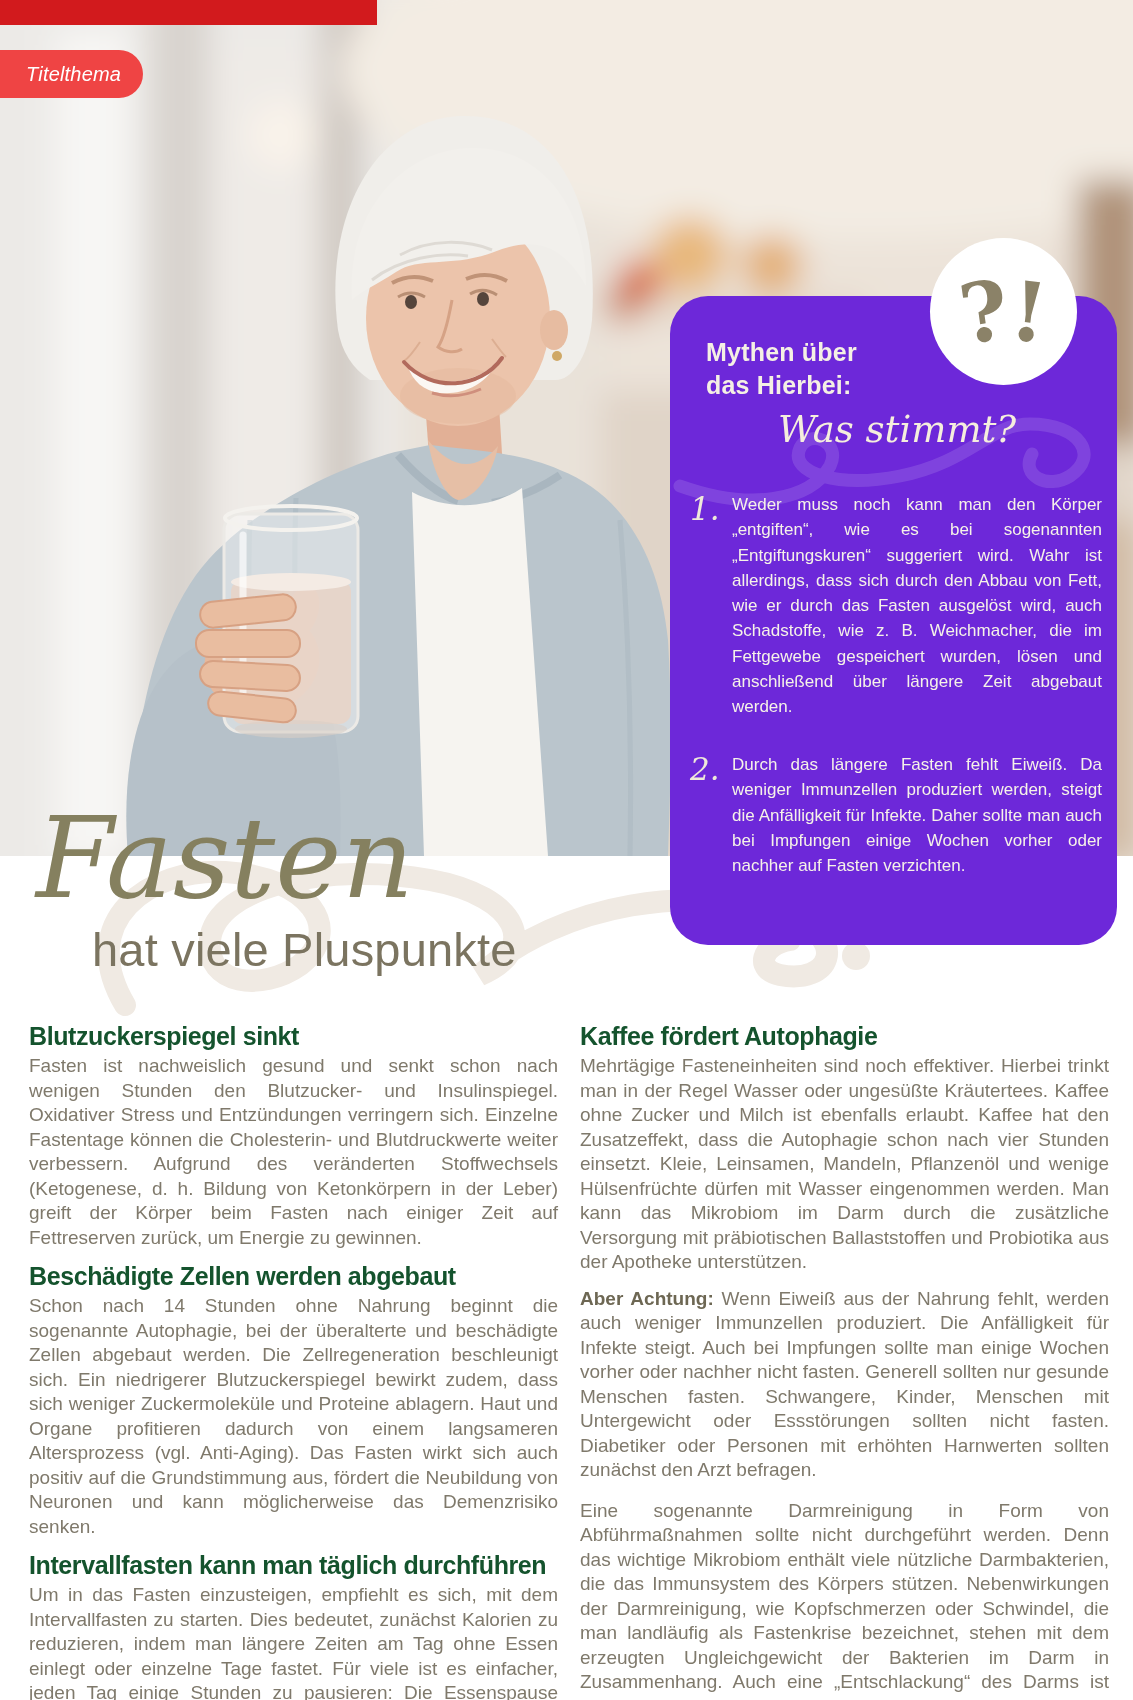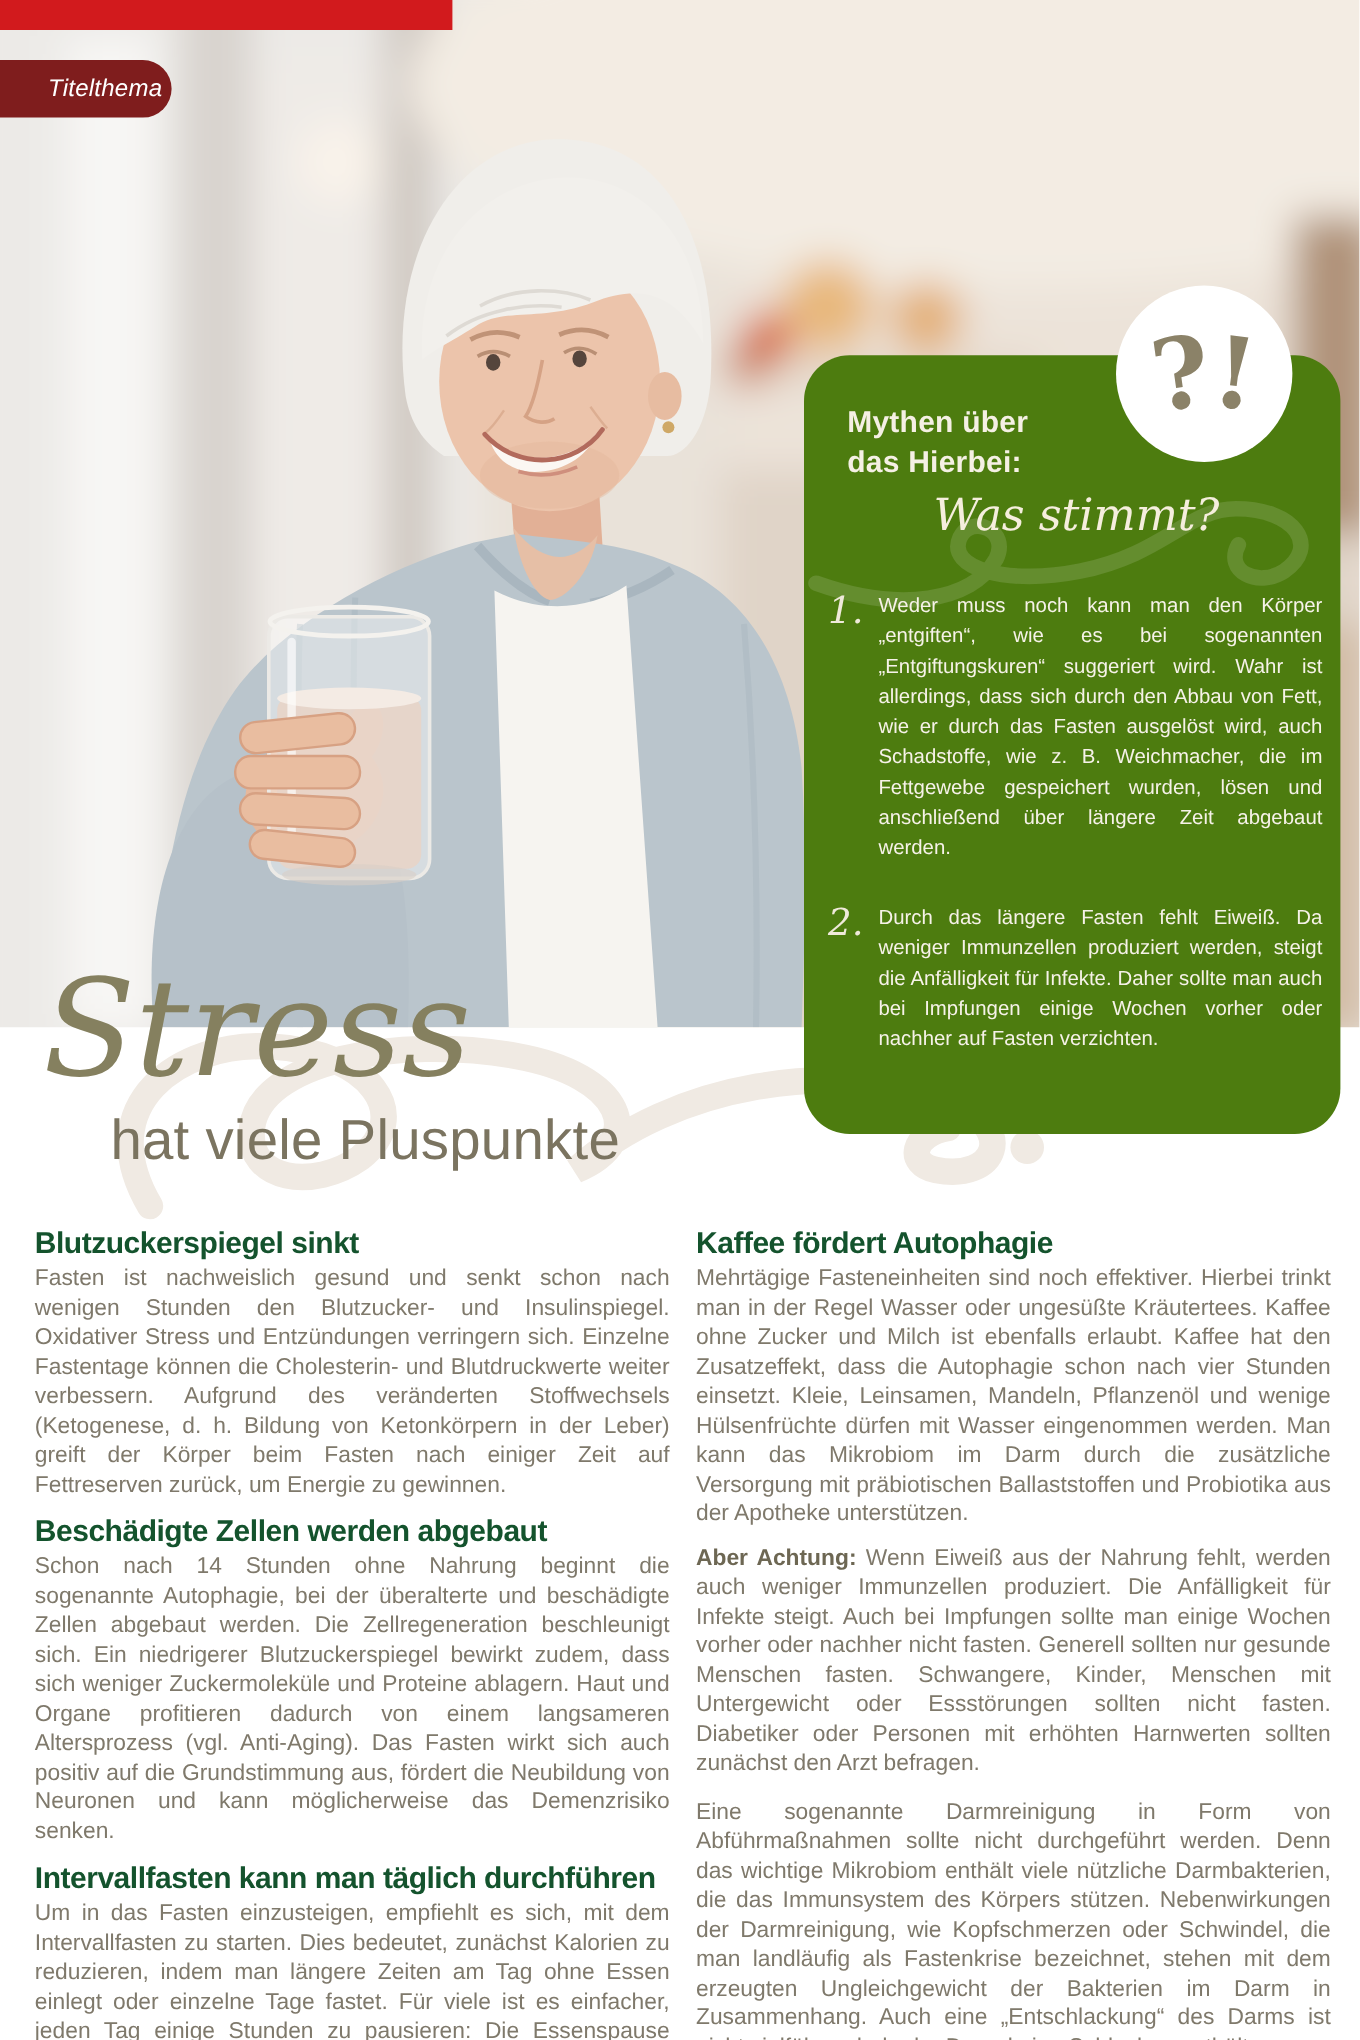--- a/index.html
+++ b/index.html
@@ -2,28 +2,28 @@
 <html><head>
 <meta charset="utf-8">
 <style>
   html,body{margin:0;padding:0;background:#ffffff;}
   .page{position:relative;width:1133px;height:1700px;background:#ffffff;overflow:hidden;
         font-family:"Liberation Sans",sans-serif;}
   
   .photo{position:absolute;left:0;top:0;width:1133px;height:856px;z-index:1;}
   
   .red-bar{position:absolute;left:0;top:0;width:377px;height:25px;background:#d21a1d;z-index:3;}
-  .topic-pill{position:absolute;left:0;top:50px;width:143px;height:48px;background:#7f1d1d;
-      border-radius:0 24px 24px 0;z-index:3;display:flex;align-items:center;padding-left:40px;
+  .topic-pill{position:absolute;left:0;top:50px;width:143px;height:48px;background:#ef4444;
+      border-radius:0 24px 24px 0;z-index:3;display:flex;align-items:center;padding-left:26px;
       box-sizing:border-box;}
   .topic-pill span{color:#ffffff;font-style:italic;font-size:20px;font-weight:500;letter-spacing:.2px;}
   
   .watermark{position:absolute;left:0;top:0;width:1133px;height:1700px;z-index:2;pointer-events:none;}
   
-  .myth-box{position:absolute;left:670px;top:296px;width:447px;height:649px;background:#4d7c0f;
+  .myth-box{position:absolute;left:670px;top:296px;width:447px;height:649px;background:#6d28d9;
       border-radius:38px;z-index:3;overflow:hidden;}
   .myth-swirl{position:absolute;left:0;top:0;width:447px;height:649px;}
   .myth-title{position:absolute;left:36px;top:40px;color:#f5f0e4;font-size:25px;font-weight:700;
       line-height:33px;letter-spacing:.2px;}
   .myth-script{position:absolute;left:108px;top:112px;color:#f5eedd;
       font-family:"DejaVu Serif",serif;font-style:italic;font-size:37px;white-space:nowrap;text-align:center;}
   .myth-item{position:absolute;left:20px;width:412px;display:flex;}
   .myth-item .num{width:42px;flex:0 0 42px;color:#efe9da;font-family:"DejaVu Serif",serif;
       font-style:italic;font-size:31px;line-height:34px;}
   .myth-item .txt{width:370px;color:#f6f2e8;font-size:17px;line-height:25.3px;text-align:justify;}
@@ -168,21 +168,21 @@
     <div class="myth-item" style="top:456px;" data-interactable="false">
       <div class="num" data-interactable="false">2.</div>
       <div class="txt" data-interactable="false">Durch das längere Fasten fehlt Eiweiß. Da weniger Immunzellen produziert werden, steigt die Anfälligkeit für Infekte. Daher sollte man auch bei Impfungen einige Wochen vorher oder nachher auf Fasten verzichten.</div>
     </div>
   </div>
 
   <div class="badge" data-interactable="false">
     <span data-interactable="false"><span class="q">?</span><span class="e">!</span></span>
   </div>
 
-  <div class="script-fasten" data-interactable="false">Stress</div>
+  <div class="script-fasten" data-interactable="false">Fasten</div>
   <div class="headline-sub" data-interactable="false">hat viele Pluspunkte</div>
 
   <div class="columns" data-interactable="false">
     <div class="col" data-interactable="false">
       <h3 data-interactable="false">Blutzuckerspiegel sinkt</h3>
       <p data-interactable="false">Fasten ist nachweislich gesund und senkt schon nach wenigen Stunden den Blutzucker- und Insulinspiegel. Oxidativer Stress und Entzündungen verringern sich. Einzelne Fastentage können die Cholesterin- und Blutdruckwerte weiter verbessern. Aufgrund des veränderten Stoffwechsels (Ketogenese, d. h. Bildung von Ketonkörpern in der Leber) greift der Körper beim Fasten nach einiger Zeit auf Fettreserven zurück, um Energie zu gewinnen.</p>
       <h3 data-interactable="false">Beschädigte Zellen werden abgebaut</h3>
       <p data-interactable="false">Schon nach 14 Stunden ohne Nahrung beginnt die sogenannte Autophagie, bei der überalterte und beschädigte Zellen abgebaut werden. Die Zellregeneration beschleunigt sich. Ein niedrigerer Blutzuckerspiegel bewirkt zudem, dass sich weniger Zuckermoleküle und Proteine ablagern. Haut und Organe profitieren dadurch von einem langsameren Altersprozess (vgl. Anti-Aging). Das Fasten wirkt sich auch positiv auf die Grundstimmung aus, fördert die Neubildung von Neuronen und kann möglicherweise das Demenzrisiko senken.</p>
       <h3 data-interactable="false">Intervallfasten kann man täglich durchführen</h3>
       <p data-interactable="false">Um in das Fasten einzusteigen, empfiehlt es sich, mit dem Intervallfasten zu starten. Dies bedeutet, zunächst Kalorien zu reduzieren, indem man längere Zeiten am Tag ohne Essen einlegt oder einzelne Tage fastet. Für viele ist es einfacher, jeden Tag einige Stunden zu pausieren: Die Essenspause sollte mindestens 16 Stunden umfassen. Beispiel: Wer das Abendessen ausfallen lässt und morgens mit einem späten Frühstück startet, kann diesen Zeitraum leicht jeden Tag einhalten. So gelangt der Körper in den Zustand der Autophagie.</p>

